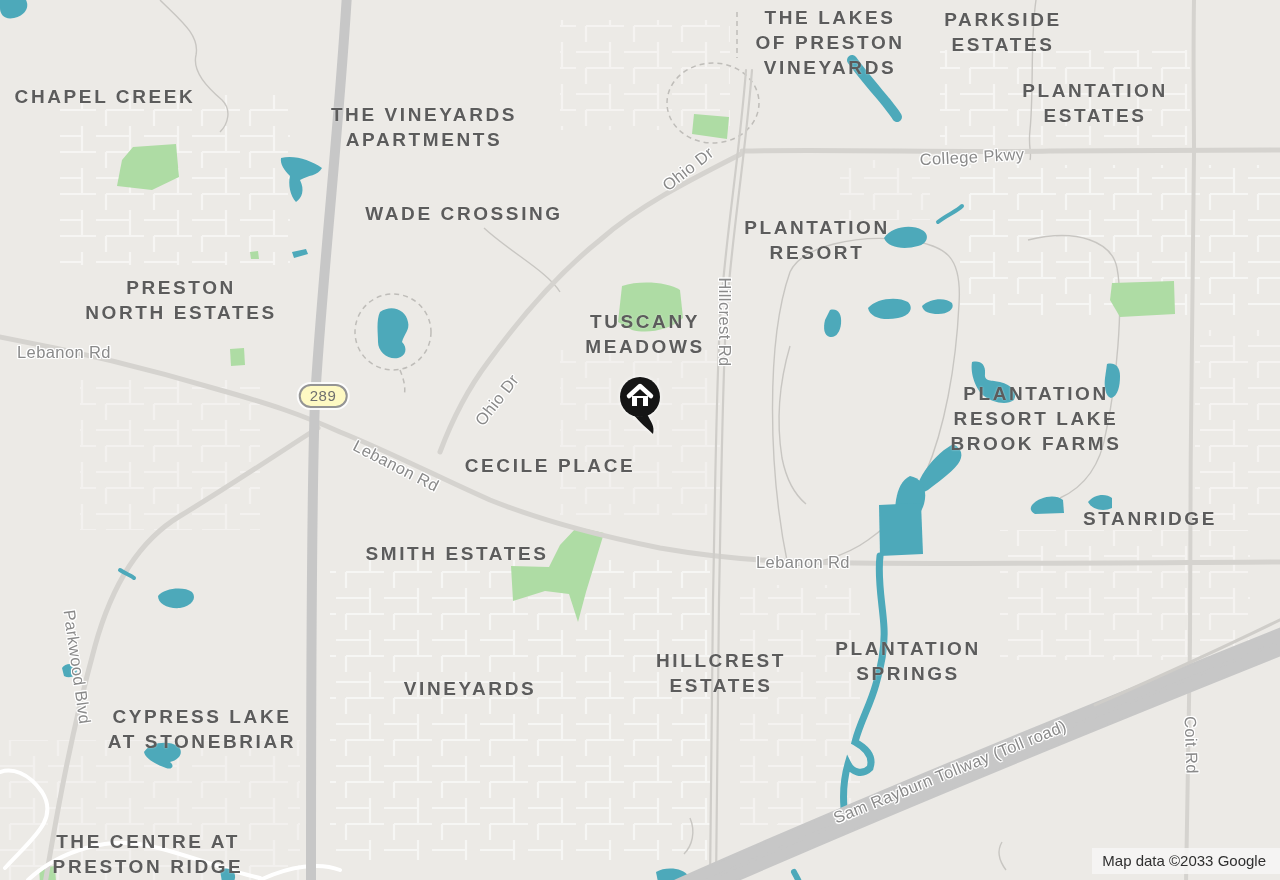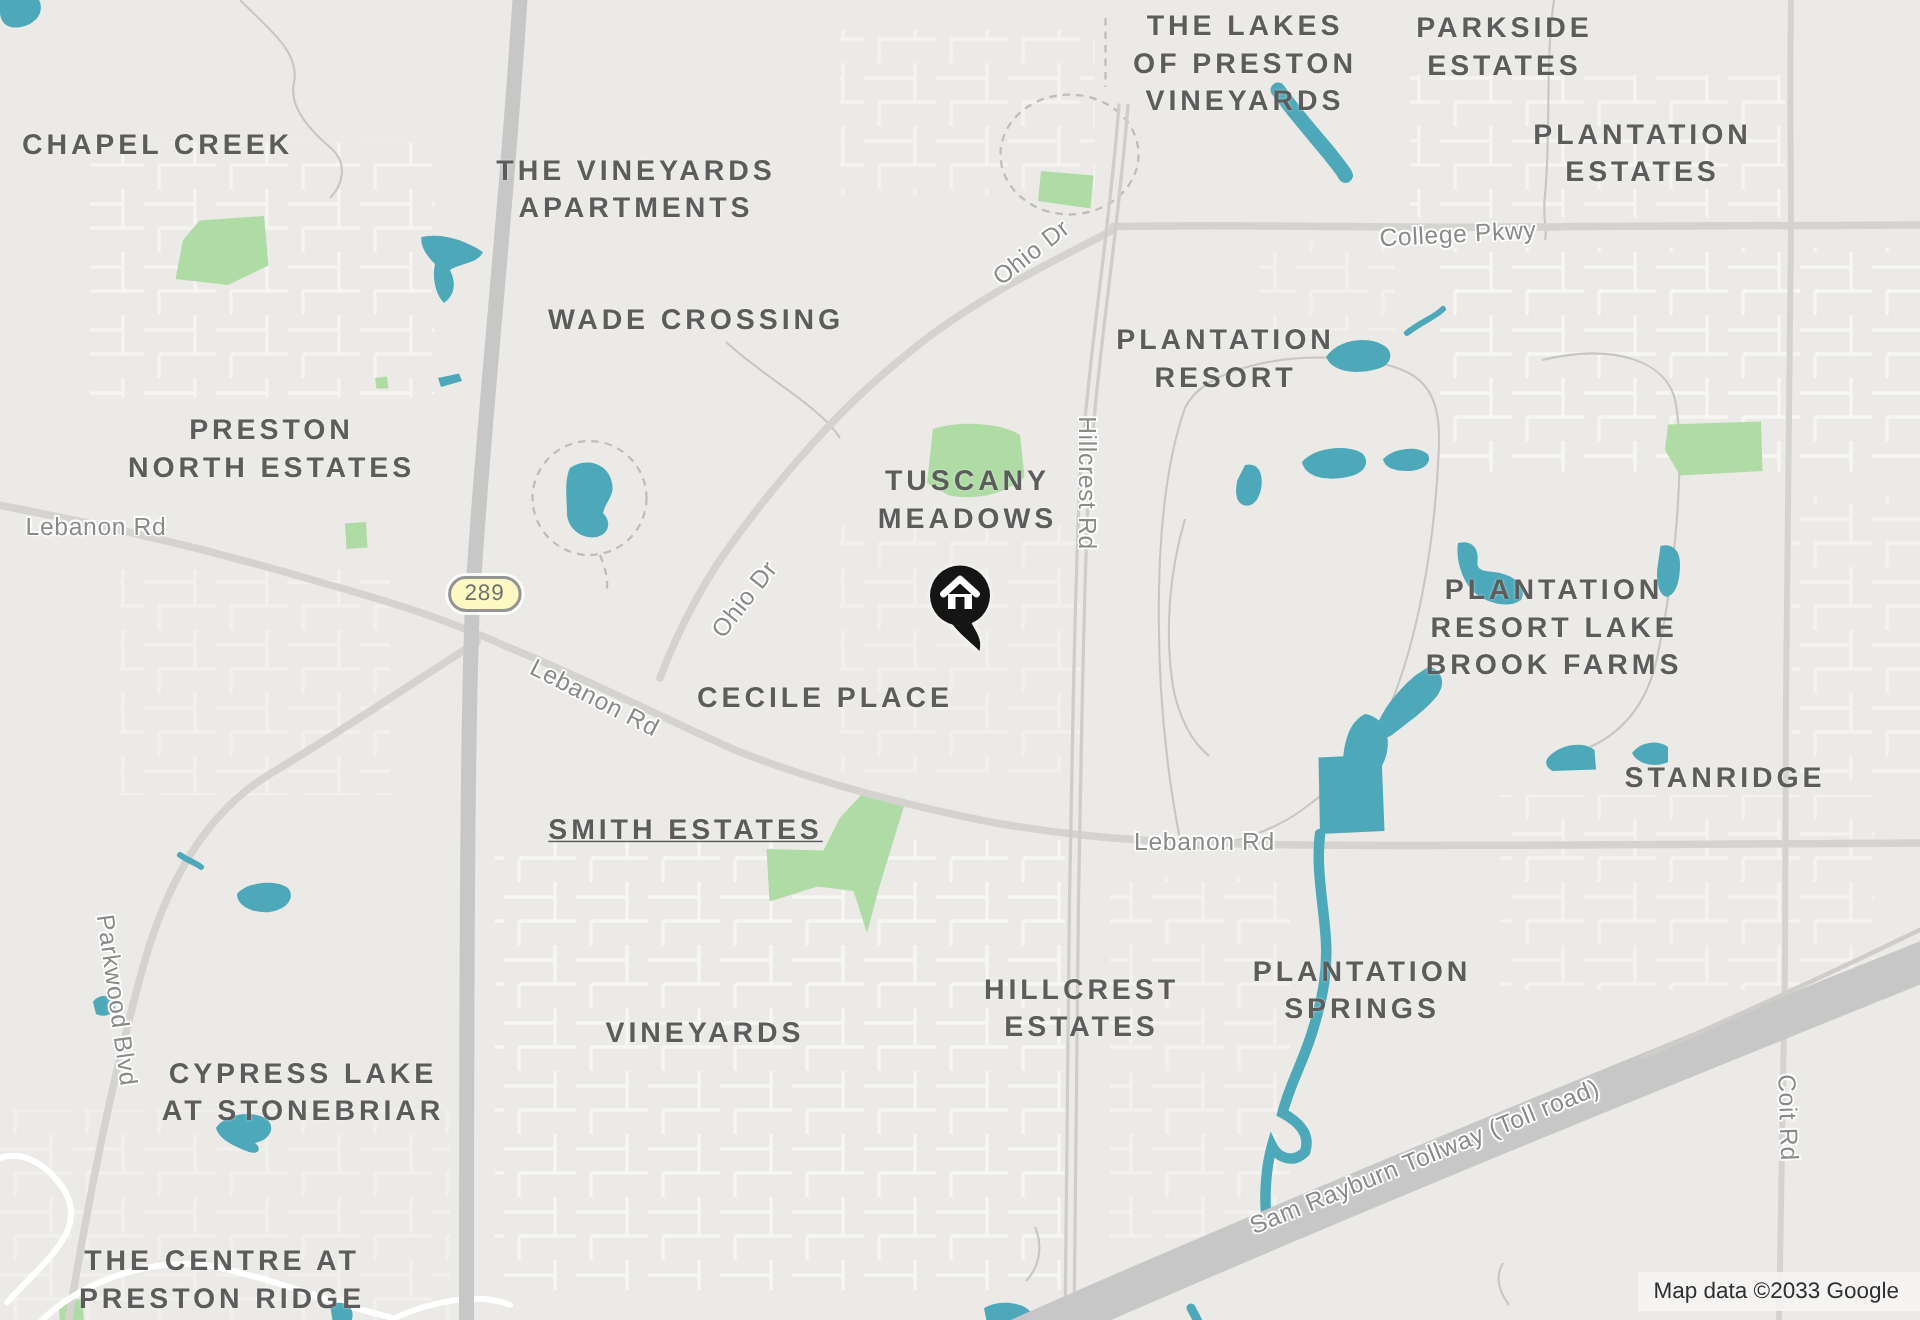--- a/index.html
+++ b/index.html
@@ -177,21 +177,21 @@
 ESTATES</div>
       <div class="nlabel" style="left: 817px; top: 240px;">PLANTATION
 RESORT</div>
       <div class="nlabel" style="left: 645px; top: 306px; margin-top: 28px;">TUSCANY
 MEADOWS</div>
       <div class="nlabel" style="left: 1036px; top: 419px;">PLANTATION
 RESORT LAKE
 BROOK FARMS</div>
       <div class="nlabel" style="left: 1150px; top: 519px;">STANRIDGE</div>
       <div class="nlabel" style="left: 550px; top: 466px;">CECILE PLACE</div>
-      <div class="nlabel" style="left: 457px; top: 554px; text-decoration: underline;">SMITH ESTATES</div>
+      <div class="nlabel" style="left: 457px; top: 554px;">SMITH ESTATES</div>
       <div class="nlabel" style="left: 470px; top: 689px;">VINEYARDS</div>
       <div class="nlabel" style="left: 721px; top: 673px;">HILLCREST
 ESTATES</div>
       <div class="nlabel" style="left: 908px; top: 661px;">PLANTATION
 SPRINGS</div>
       <div class="nlabel" style="left: 202px; top: 729px;">CYPRESS LAKE
 AT STONEBRIAR</div>
       <div class="nlabel" style="left: 148px; top: 854px;">THE CENTRE AT
 PRESTON RIDGE</div>
       <div class="rlabel" style="left: 688px; top: 169px; transform: translate(-50%, -50%) rotate(-38deg);">Ohio Dr</div>

